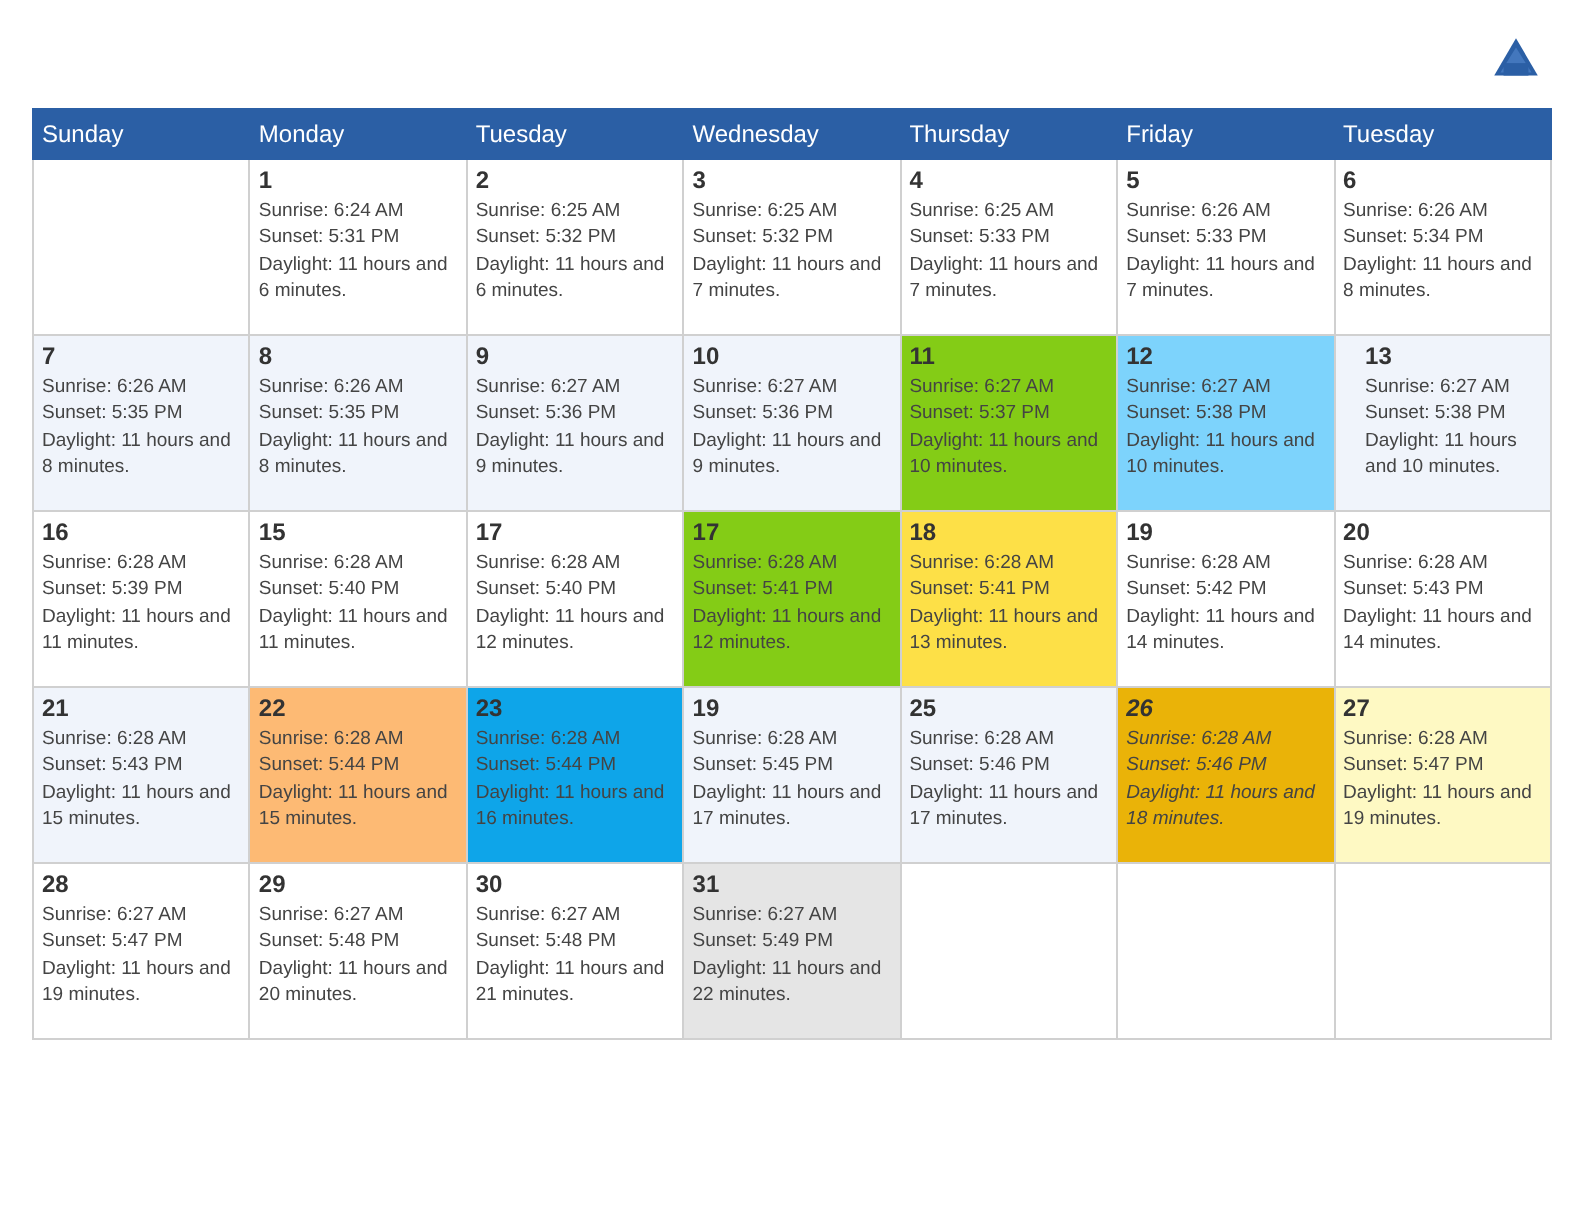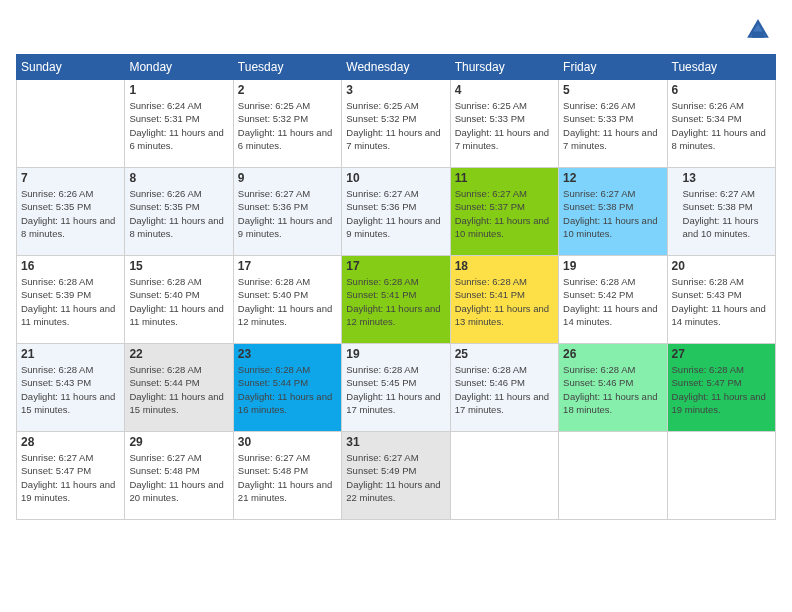--- a/index.html
+++ b/index.html
@@ -218,41 +218,41 @@
           <td style="background: rgb(255, 255, 255);">
             <span class="day-number">20</span>
             <div class="day-info">Sunrise: 6:28 AM<br>Sunset: 5:43 PM<br>Daylight: 11 hours and 14 minutes.</div>
           </td>
         </tr>
         <tr>
           <td style="background: rgb(240, 244, 251);">
             <span class="day-number">21</span>
             <div class="day-info">Sunrise: 6:28 AM<br>Sunset: 5:43 PM<br>Daylight: 11 hours and 15 minutes.</div>
           </td>
-          <td style="background: #e5e5e5;">
+          <td style="background: #fdba74;">
             <span class="day-number">22</span>
             <div class="day-info">Sunrise: 6:28 AM<br>Sunset: 5:44 PM<br>Daylight: 11 hours and 15 minutes.</div>
           </td>
           <td style="background: #0ea5e9;">
             <span class="day-number">23</span>
             <div class="day-info">Sunrise: 6:28 AM<br>Sunset: 5:44 PM<br>Daylight: 11 hours and 16 minutes.</div>
           </td>
           <td style="background: rgb(240, 244, 251);">
             <span class="day-number">19</span>
             <div class="day-info">Sunrise: 6:28 AM<br>Sunset: 5:45 PM<br>Daylight: 11 hours and 17 minutes.</div>
           </td>
           <td style="background: rgb(240, 244, 251);">
             <span class="day-number">25</span>
             <div class="day-info">Sunrise: 6:28 AM<br>Sunset: 5:46 PM<br>Daylight: 11 hours and 17 minutes.</div>
           </td>
-          <td style="background: #86efac;">
+          <td style="background: #eab308; font-style: italic;">
             <span class="day-number">26</span>
             <div class="day-info">Sunrise: 6:28 AM<br>Sunset: 5:46 PM<br>Daylight: 11 hours and 18 minutes.</div>
           </td>
-          <td style="background: #22c55e;">
+          <td style="background: #fef9c3;">
             <span class="day-number">27</span>
             <div class="day-info">Sunrise: 6:28 AM<br>Sunset: 5:47 PM<br>Daylight: 11 hours and 19 minutes.</div>
           </td>
         </tr>
         <tr>
           <td style="background: rgb(255, 255, 255);">
             <span class="day-number">28</span>
             <div class="day-info">Sunrise: 6:27 AM<br>Sunset: 5:47 PM<br>Daylight: 11 hours and 19 minutes.</div>
           </td>
           <td style="background: rgb(255, 255, 255);">

